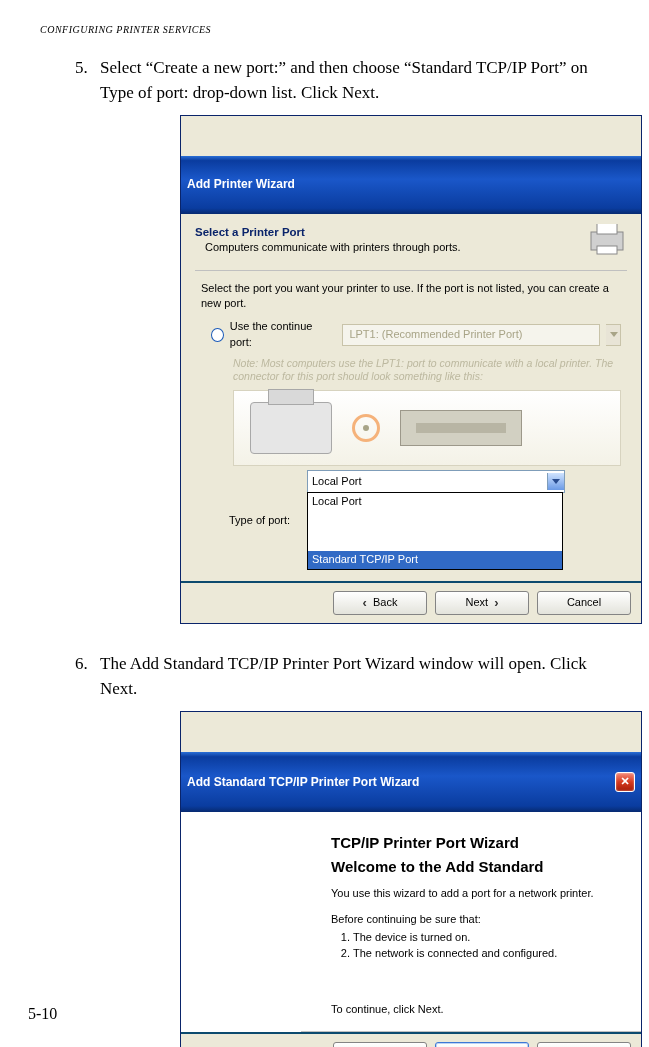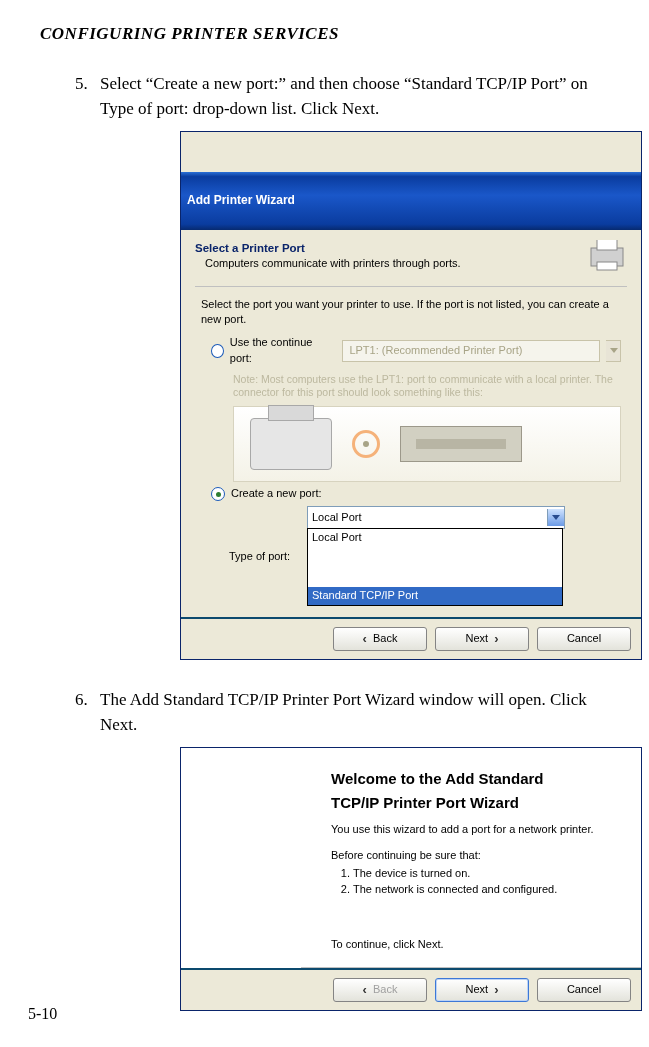--- a/index.html
+++ b/index.html
@@ -12,24 +12,23 @@
     color: #000;
     position: relative;
     box-sizing: border-box;
   }
   .page {
     padding: 24px 40px 0 40px;
     box-sizing: border-box;
   }
   .header {
     font-style: italic;
-    font-size: 17px;
+    font-size: 10px;
     letter-spacing: 0.5px;
-    margin-bottom: 28px;
-    font-weight: bold;
+    margin-bottom: 21px;
   }
   .header .sc { font-variant: small-caps; }
   ol.steps {
     list-style: decimal;
     padding-left: 52px;
     margin: 0;
   }
   ol.steps > li {
     font-size: 17px;
     line-height: 1.45;
@@ -119,20 +118,21 @@
     content:""; position:absolute; left:4px; top:7px;
     border-left:4px solid transparent;
     border-right:4px solid transparent;
     border-top:5px solid #a8a487;
   }
   .note {
     margin: 6px 0 6px 32px;
     color:#bcb89f;
     font-size:10.5px;
     line-height:1.3;
+    font-style:italic;
   }
   .illu {
     height: 74px;
     margin: 4px 0 4px 32px;
     border:1px solid #d7d3bf;
     background: linear-gradient(to bottom,#fff,#f4f2e7);
     display:flex; align-items:center; gap:20px; padding:0 16px;
   }
   .illu .printer {
     width: 80px; height: 50px; background:#e6e6e6;
@@ -271,26 +271,20 @@
               </div>
 
               <div class="note">Note: Most computers use the LPT1: port to communicate with a local printer. The connector for this port should look something like this:</div>
 
               <div class="illu">
                 <div class="printer"></div>
                 <div class="plug"></div>
                 <div class="port"></div>
               </div>
 
-              <div class="radio">
-                <span class="dot-outer">
-                    <span class="dot-inner"></span>
-                  </span>
-                <span>Create a new port:</span>
-              </div>
 
               <div class="type-row">
                 <span style="width:72px;">Type of port:</span>
                 <div class="combo">
                   <div class="box">
                     <span>Local Port</span>
                     <span class="arrow"></span>
                   </div>
                   <div class="list">
                     <div class="opt">Local Port</div>
@@ -314,25 +308,29 @@
               </div>
           </div>
         </div>
       </div>
     </li>
 
     <li><span>The Add Standard TCP/IP Printer Port Wizard window will open. Click Next.</span>
 
       <div class="figure">
         <div class="win win2" style="width:460px;">
+          <div class="titlebar">
+            <span>Add Standard TCP/IP Printer Port Wizard</span>
+            <span class="closebtn">✕</span>
+          </div>
           <div style="display:flex;background:#fff;">
             <div style="width:120px;background:#fff;"></div>
             <div class="content-white" style="flex:1;border-left:none;">
+              <h2>TCP/IP Printer Port Wizard</h2>
               <h2>Welcome to the Add Standard</h2>
-              <h2>TCP/IP Printer Port Wizard</h2>
               <div class="lead">You use this wizard to add a port for a network printer.</div>
               <div style="font-size:11px;">Before continuing be sure that:</div>
               <ol class="req">
                 <li>The device is turned on.</li>
                 <li>The network is connected and configured.</li>
               </ol>
               <div class="cont">To continue, click Next.</div>
             </div>
           </div>
           <div class="btnrow">

